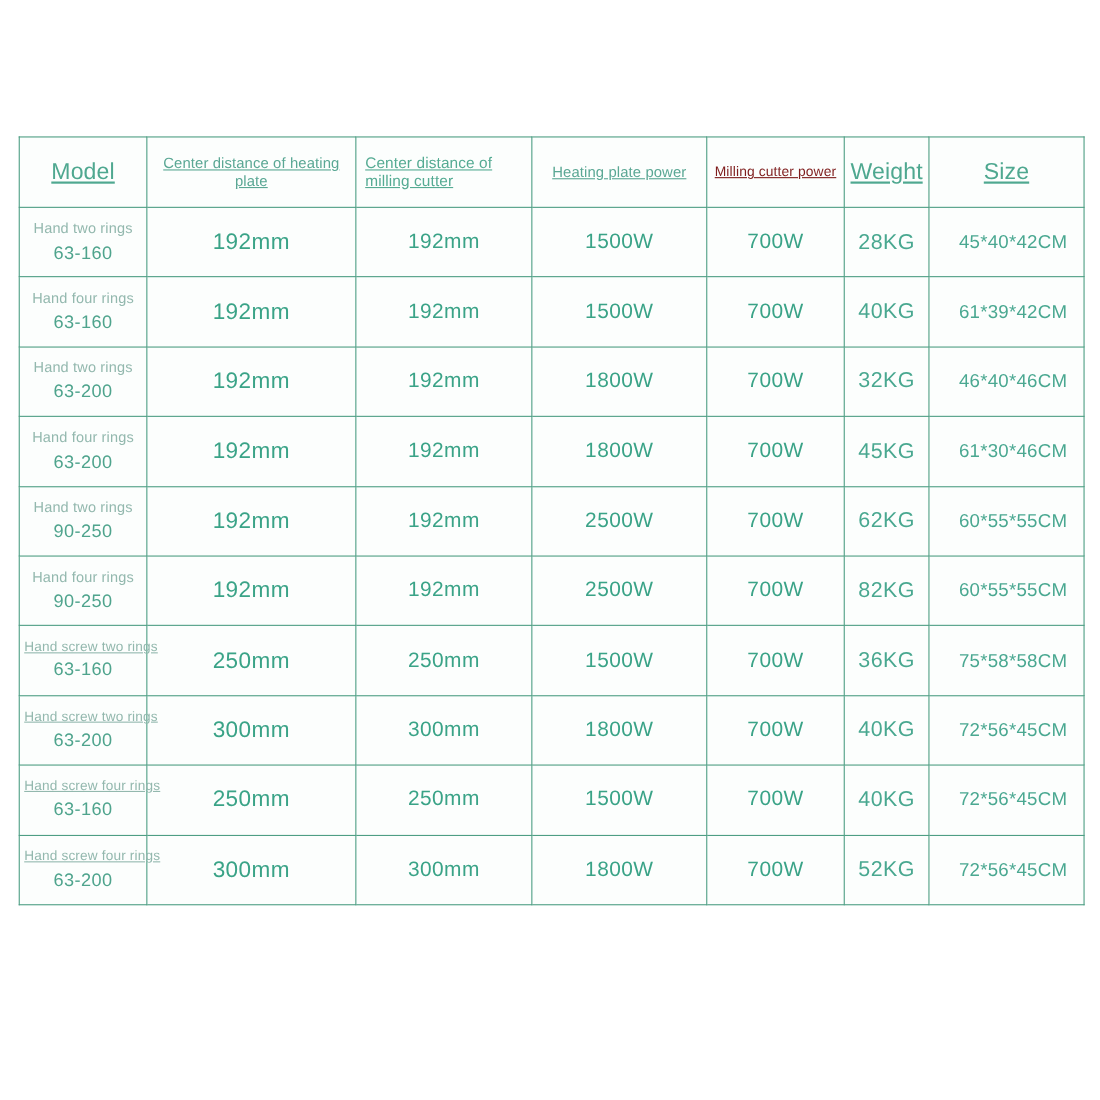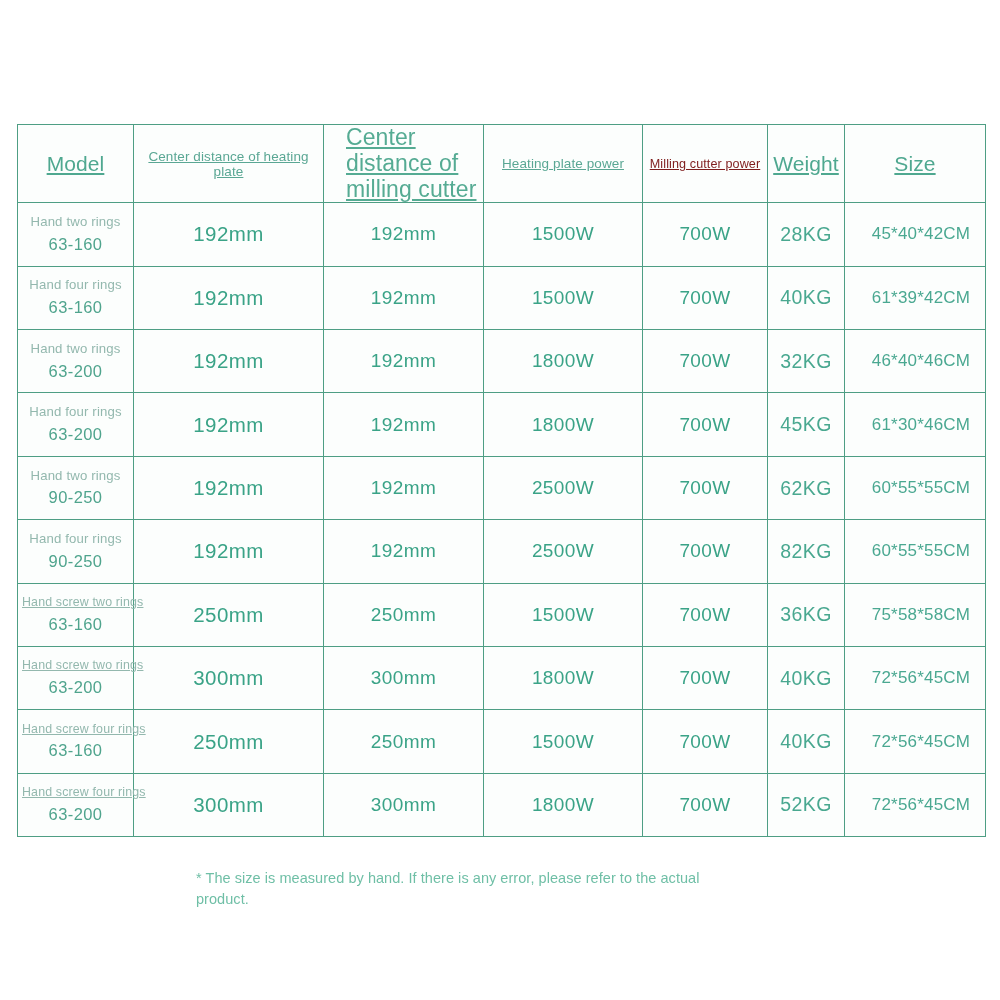--- a/index.html
+++ b/index.html
@@ -62,21 +62,21 @@
     font-weight: normal;
     color: #4fa890;
   }
   .hdr {
     display: block;
     line-height: 1.12;
     letter-spacing: .1px;
     text-decoration: underline;
   }
   .hdr.big    { font-size: 21px; color: #4fa890; }
-  .hdr.mid    { font-size: 23px; color: #55ab93; text-align: left; padding-left: 4px; margin-left: 14px; }
+  .hdr.mid    { font-size: 14px; color: #55ab93; text-align: left; padding-left: 4px; }
   .hdr.small  { font-size: 13.5px; color: #5aa794; }
   .hdr.tiny   { font-size: 12.6px; color: #7f1d1d; }
 
   th.th-model  { text-align: center; }
   th.th-cdmc   { text-align: left; }
 
   
   tbody tr { height: 63.4px; }
 
   td.model-cell {
@@ -281,15 +281,14 @@
             <td class="val small">300mm</td>
             <td class="val small">1800W</td>
             <td class="val small">700W</td>
             <td class="val weight">52KG</td>
             <td class="val size">72*56*45CM</td>
           </tr>
         </tbody>
     </table>
   </div>
 
-  <div class="footnote">* The size is measured by hand. If there is any error, please refer to the actual product.</div>
 
 </div>
 
 </body></html>

